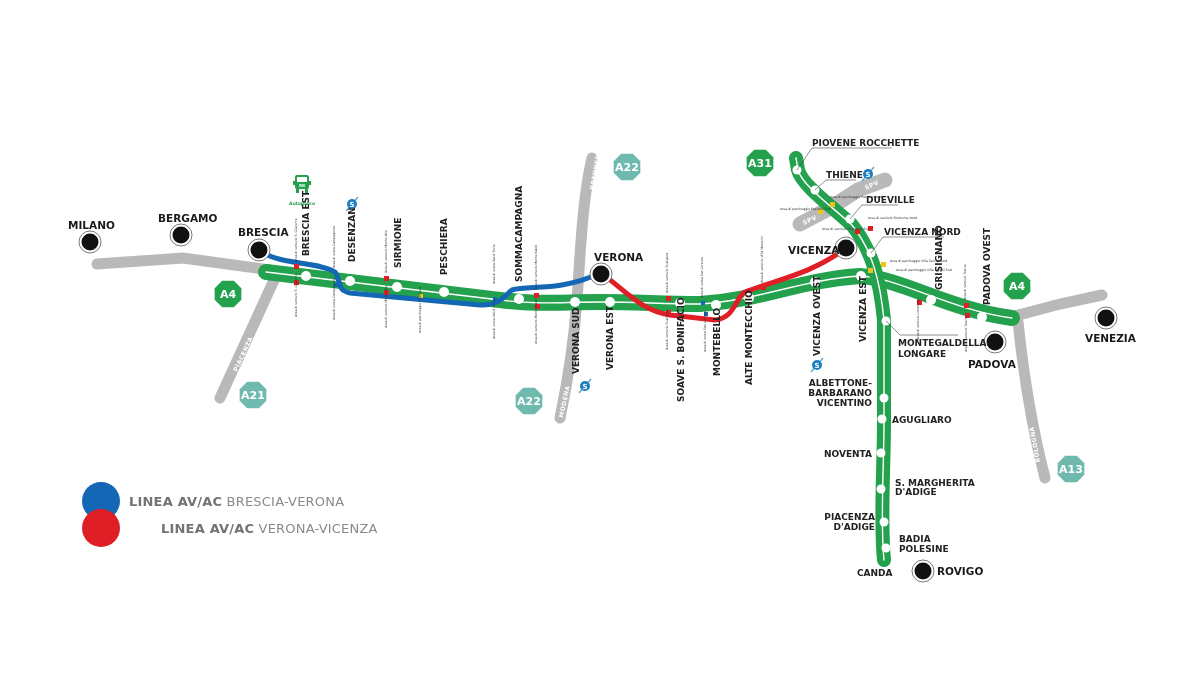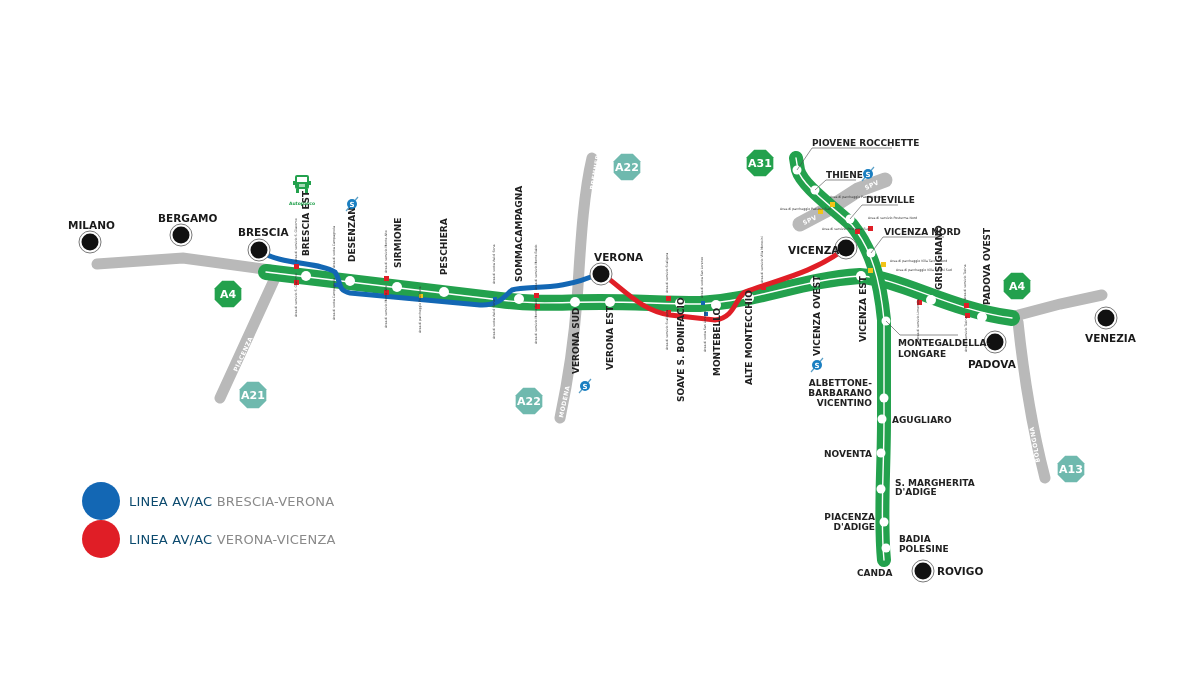--- a/index.html
+++ b/index.html
@@ -7,21 +7,21 @@
   #map{position:absolute;left:0;top:0;width:1200px;height:675px;}
   .city-label{font-family:"DejaVu Sans",sans-serif;font-weight:bold;font-size:10.5px;fill:#1a1a1a;}
   .station-label{font-family:"DejaVu Sans",sans-serif;font-weight:bold;font-size:9px;fill:#222;}
   .tiny-label{font-family:"DejaVu Sans",sans-serif;font-size:3.2px;fill:#333;}
   .road-label{font-family:"DejaVu Sans",sans-serif;font-weight:bold;font-size:6px;fill:#ffffff;letter-spacing:0.5px;}
   .hex-label{font-family:"DejaVu Sans",sans-serif;font-weight:bold;font-size:11px;fill:#ffffff;}
   .legend{position:absolute;left:82px;}
   .legend-item{position:absolute;display:flex;align-items:center;white-space:nowrap;}
   .legend-dot{width:38px;height:38px;border-radius:50%;}
   .legend-text{margin-left:9px;font-family:"DejaVu Sans",sans-serif;font-size:13px;color:#8a8a8a;letter-spacing:0.2px;}
-  .legend-text b{font-weight:normal;color:#0c4a6e;}
+  .legend-text b{font-weight:bold;color:#737373;}
 </style>
 </head>
 <body>
 
 <svg id="map" width="1200" height="675" viewBox="0 0 1200 675" xmlns="http://www.w3.org/2000/svg">
   <defs>
     <symbol id="city-dot" viewBox="-12 -12 24 24">
       <circle r="11" fill="#fff" stroke="#555" stroke-width="0.8"></circle>
       <circle r="8.5" fill="#111"></circle>
     </symbol>
@@ -281,20 +281,20 @@
 </svg>
 
 <div class="legend">
   <div class="legend-item" style="top:482px;">
     <div class="legend-dot" style="background:#1367b4;"></div>
     <div class="legend-text">
       <b>LINEA AV/AC</b>
       <span>BRESCIA-VERONA</span>
     </div>
   </div>
-  <div class="legend-item" style="top:520px;">
+  <div class="legend-item" style="top:509px;gap:32px;">
     <div class="legend-dot" style="background:#e01e26;"></div>
     <div class="legend-text">
       <b>LINEA AV/AC</b>
       <span>VERONA-VICENZA</span>
     </div>
   </div>
 </div>
 
 </body></html>

